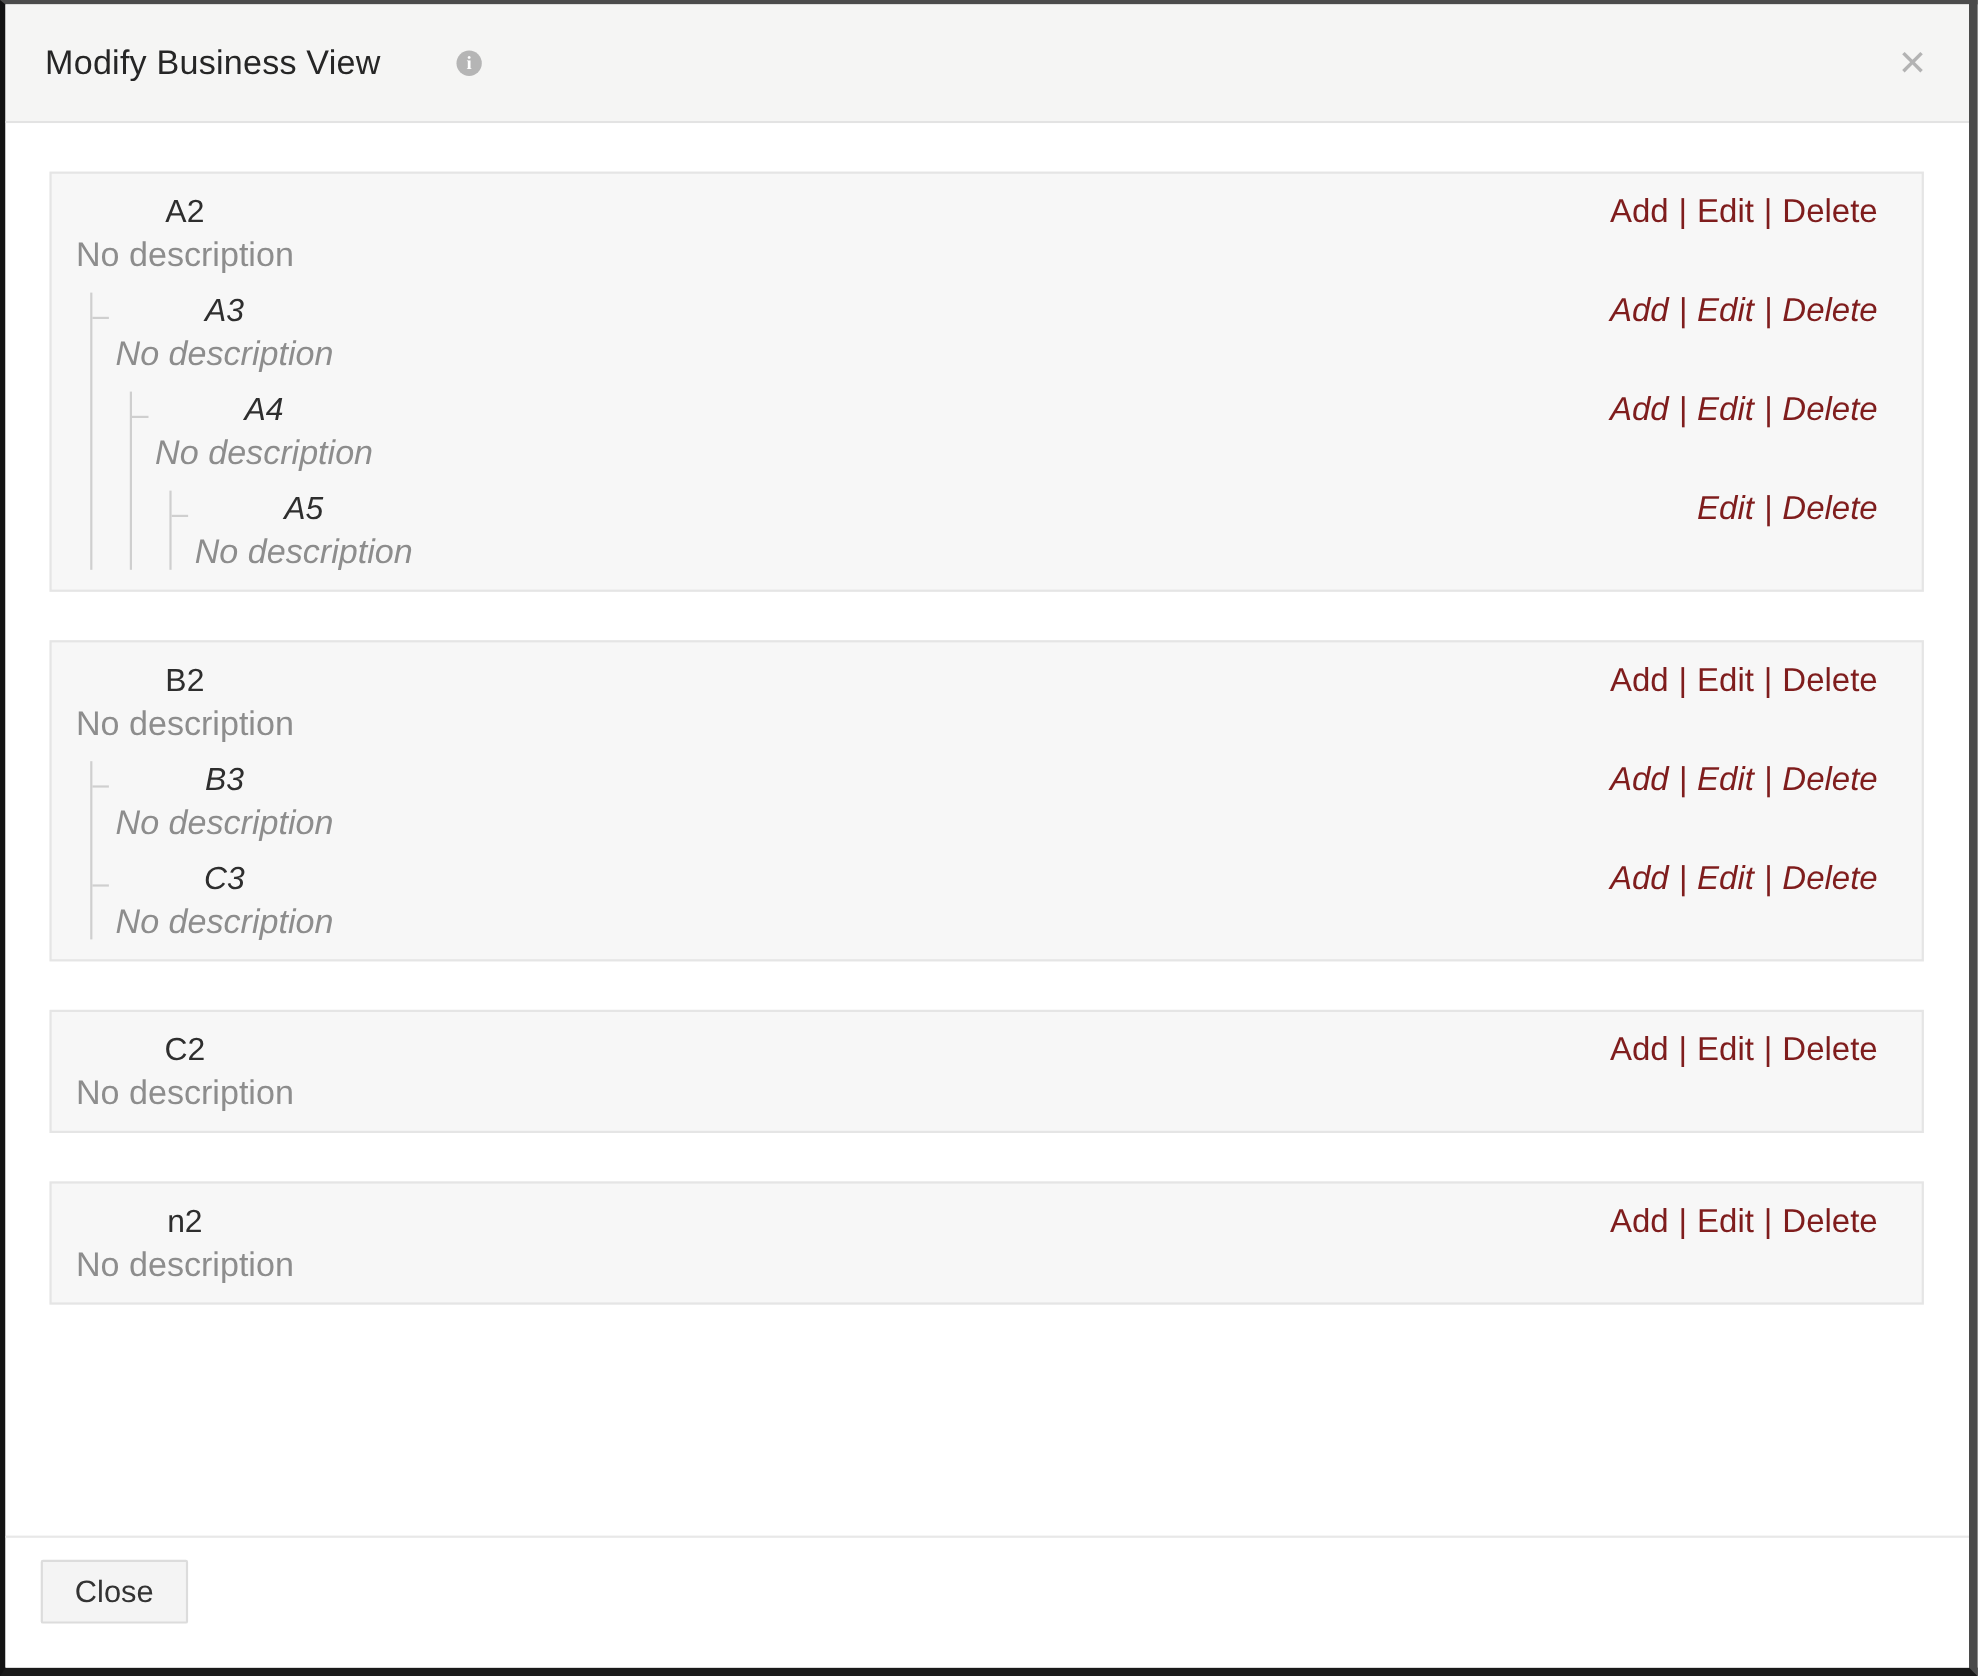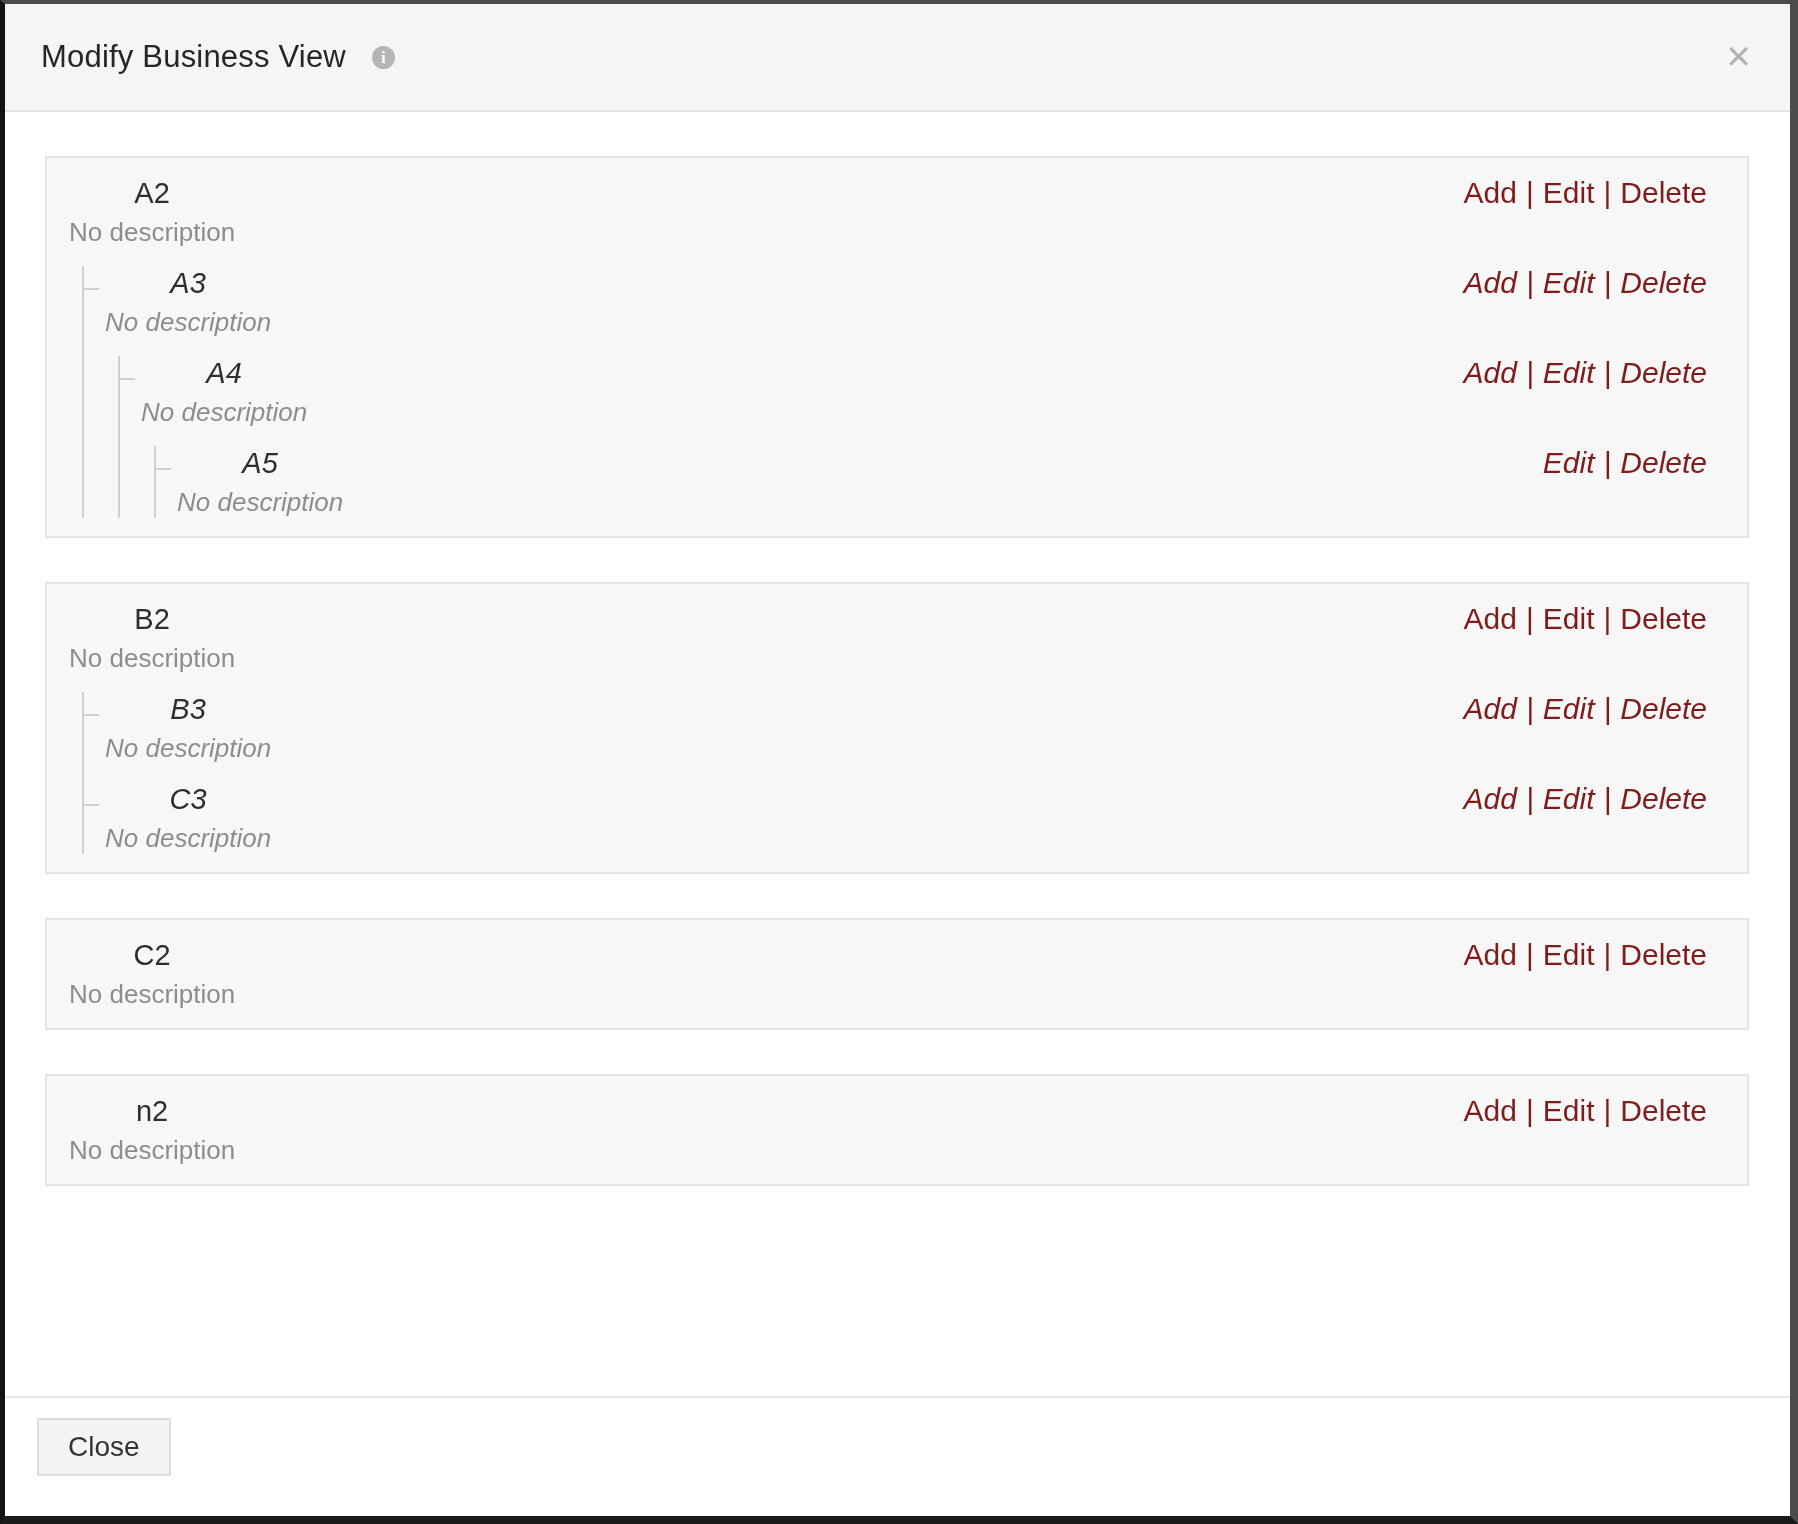--- a/index.html
+++ b/index.html
@@ -18,20 +18,21 @@
     display: flex; flex-direction: column;
     background: #ffffff;
   }
   
   .modal-header {
     flex: 0 0 108px;
     background: #f5f5f4;
     border-bottom: 2px solid #e3e3e3;
     display: flex; align-items: center;
     padding: 0 38px 0 36px;
+    gap: 43px;
   }
   .modal-title {
     font-size: 31px; font-weight: 500; color: #262626; letter-spacing: 0.2px;
   }
   .info-icon {
     margin-left: 26px;
     width: 23px; height: 23px; border-radius: 50%;
     background: #b5b5b5; color: #ffffff;
     display: flex; align-items: center; justify-content: center;
     font-family: "Liberation Serif", serif;
@@ -56,21 +57,21 @@
     padding: 18px 40px 18px 22px;
     margin-bottom: 44px;
   }
   .node-header {
     display: flex; align-items: flex-start; justify-content: space-between;
   }
   .node-title {
     font-size: 29px; line-height: 34px; font-weight: 500; color: #2e2e2e; text-align: center;
   }
   .node-desc {
-    font-size: 26px; line-height: 32px; color: #8d8d8d; margin-top: 6px;
+    font-size: 31px; line-height: 32px; color: #8d8d8d; margin-top: 6px;
   }
   .node-actions {
     font-size: 30px; line-height: 34px; color: #7f1d1d; white-space: nowrap;
     flex: 0 0 auto; padding-left: 30px;
   }
   .action-link { cursor: pointer; }
   .action-sep { margin: 0 9px; }
   .node-children {
     margin-left: 13px;
     margin-top: 8px;

